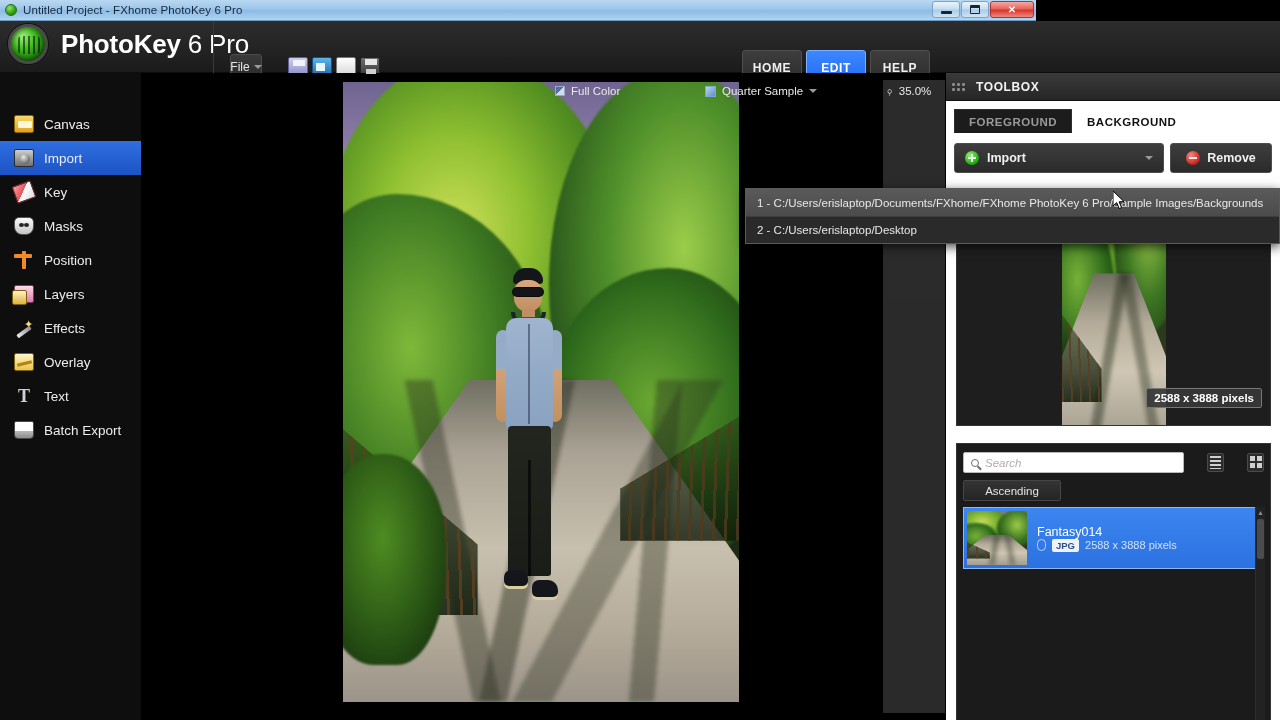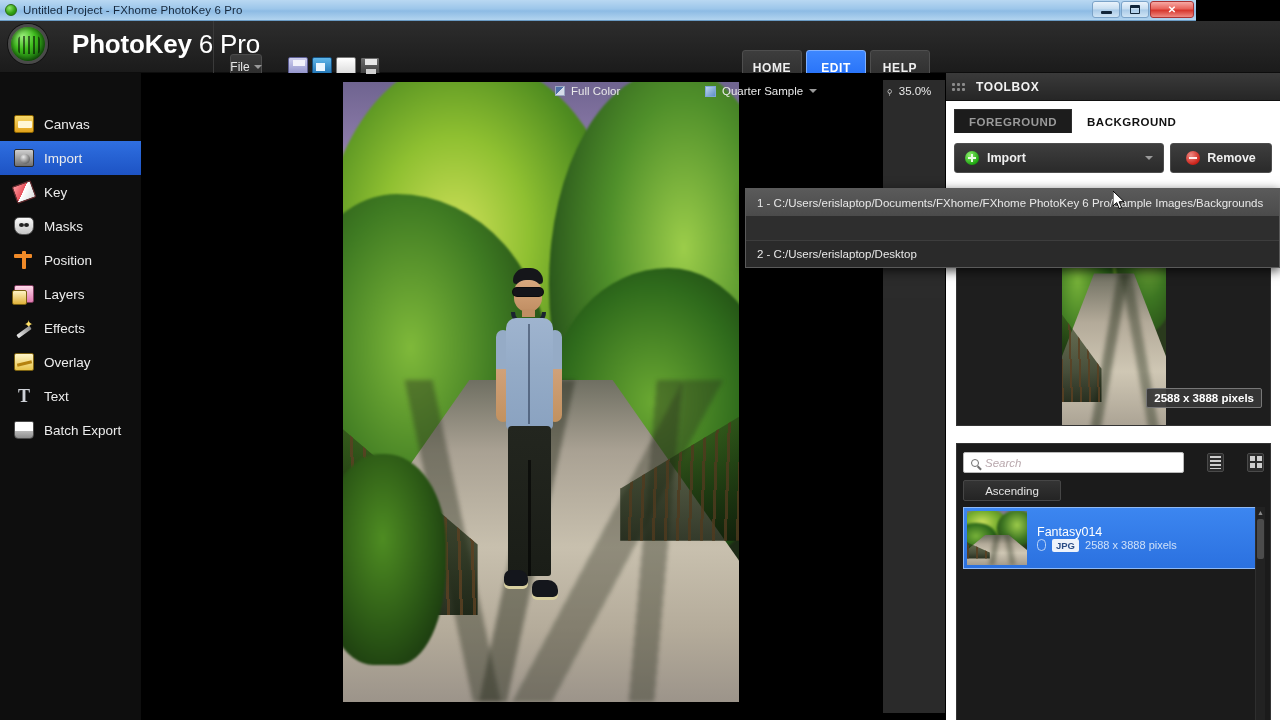--- a/index.html
+++ b/index.html
@@ -7,21 +7,21 @@
     width: 1280px; height: 720px;
     overflow: hidden;
     background: #000;
     font-family: "Liberation Sans", sans-serif;
     -webkit-font-smoothing: antialiased;
   }
   #app { position: relative; width: 1280px; height: 720px; }
 
   
   .titlebar {
-    position: absolute; left: 0; top: 0; width: 1196px; height: 21px;
+    position: absolute; left: 0; top: 0; width: 1036px; height: 21px;
     background: linear-gradient(to bottom, #b9d8f2 0%, #9cc6ea 45%, #8dbbe4 55%, #b2d4ef 100%);
     border-bottom: 1px solid #6a9bc4;
     display: flex; align-items: center;
   }
   .tb-ico {
     width: 12px; height: 12px; border-radius: 50%;
     margin-left: 5px; margin-right: 6px;
     background: radial-gradient(circle at 35% 30%, #8de86a 0%, #35a314 55%, #147a0a 100%);
     border: 1px solid #2b6b13;
     flex: 0 0 auto;
@@ -46,21 +46,21 @@
   }
   .winbtn .min-glyph { display:block; width:11px; height:3px; background:#12263a; margin-top:5px; border-radius:1px;}
   .winbtn .max-glyph { display:block; width:10px; height:9px; border:1.5px solid #12263a; border-top-width:3px; border-radius:1px;}
 
   
   .appheader {
     position: absolute; left: 0; top: 21px; width: 1280px; height: 52px;
     background: linear-gradient(to bottom, #2d2d2d 0%, #242424 50%, #1b1b1b 100%);
     border-bottom: 1px solid #0d0d0d;
   }
-  .brand { position: absolute; left: 8px; top: 3px; display: flex; align-items: center; gap: 11px; }
+  .brand { position: absolute; left: 8px; top: 3px; display: flex; align-items: center; }
   .brand-logo {
     width: 40px; height: 40px; border-radius: 50%;
     background: radial-gradient(circle at 34% 28%, #9cf07c 0%, #3fbf1d 38%, #1e7a10 72%, #0d3d07 100%);
     border: 3px solid #4a4a4a;
     box-shadow: 0 0 0 1px #111, inset 0 0 6px rgba(0,0,0,.7);
     position: relative; overflow: hidden;
   }
   .brand-logo::after {
     content: ""; position: absolute; left: 7px; top: 9px; width: 22px; height: 18px;
     background:
@@ -257,21 +257,21 @@
   .dropdown {
     position:absolute; left: 745px; top: 188px; width: 535px; z-index: 40;
     border: 1px solid #5a5a5a; background:#2e2e2e;
     box-shadow: 0 3px 10px rgba(0,0,0,.7);
   }
   .dd-item {
     height: 27px; display:flex; align-items:center; padding-left:11px;
     font-size: 11.5px; color:#e8e8e8; white-space:nowrap; cursor:pointer;
   }
   .dd-item.hover { background: linear-gradient(to bottom,#5a5a5a,#4b4b4b); }
-  .dd-item:nth-child(2) { background:#2a2a2a; border-top:1px solid #3d3d3d;margin-top:24px;}
+  .dd-item:nth-child(2) { background:#2a2a2a; border-top:1px solid #3d3d3d;}
 
   
   .cursor { position:absolute; left:1113px; top:191px; z-index:60; width:14px; height:20px; }
 
   
   .toolbox {
     position:absolute; left: 945px; top: 73px; width: 335px; height: 647px;
     background: #ffffff; border-left:1px solid #000;
   }
   .tb-head {

